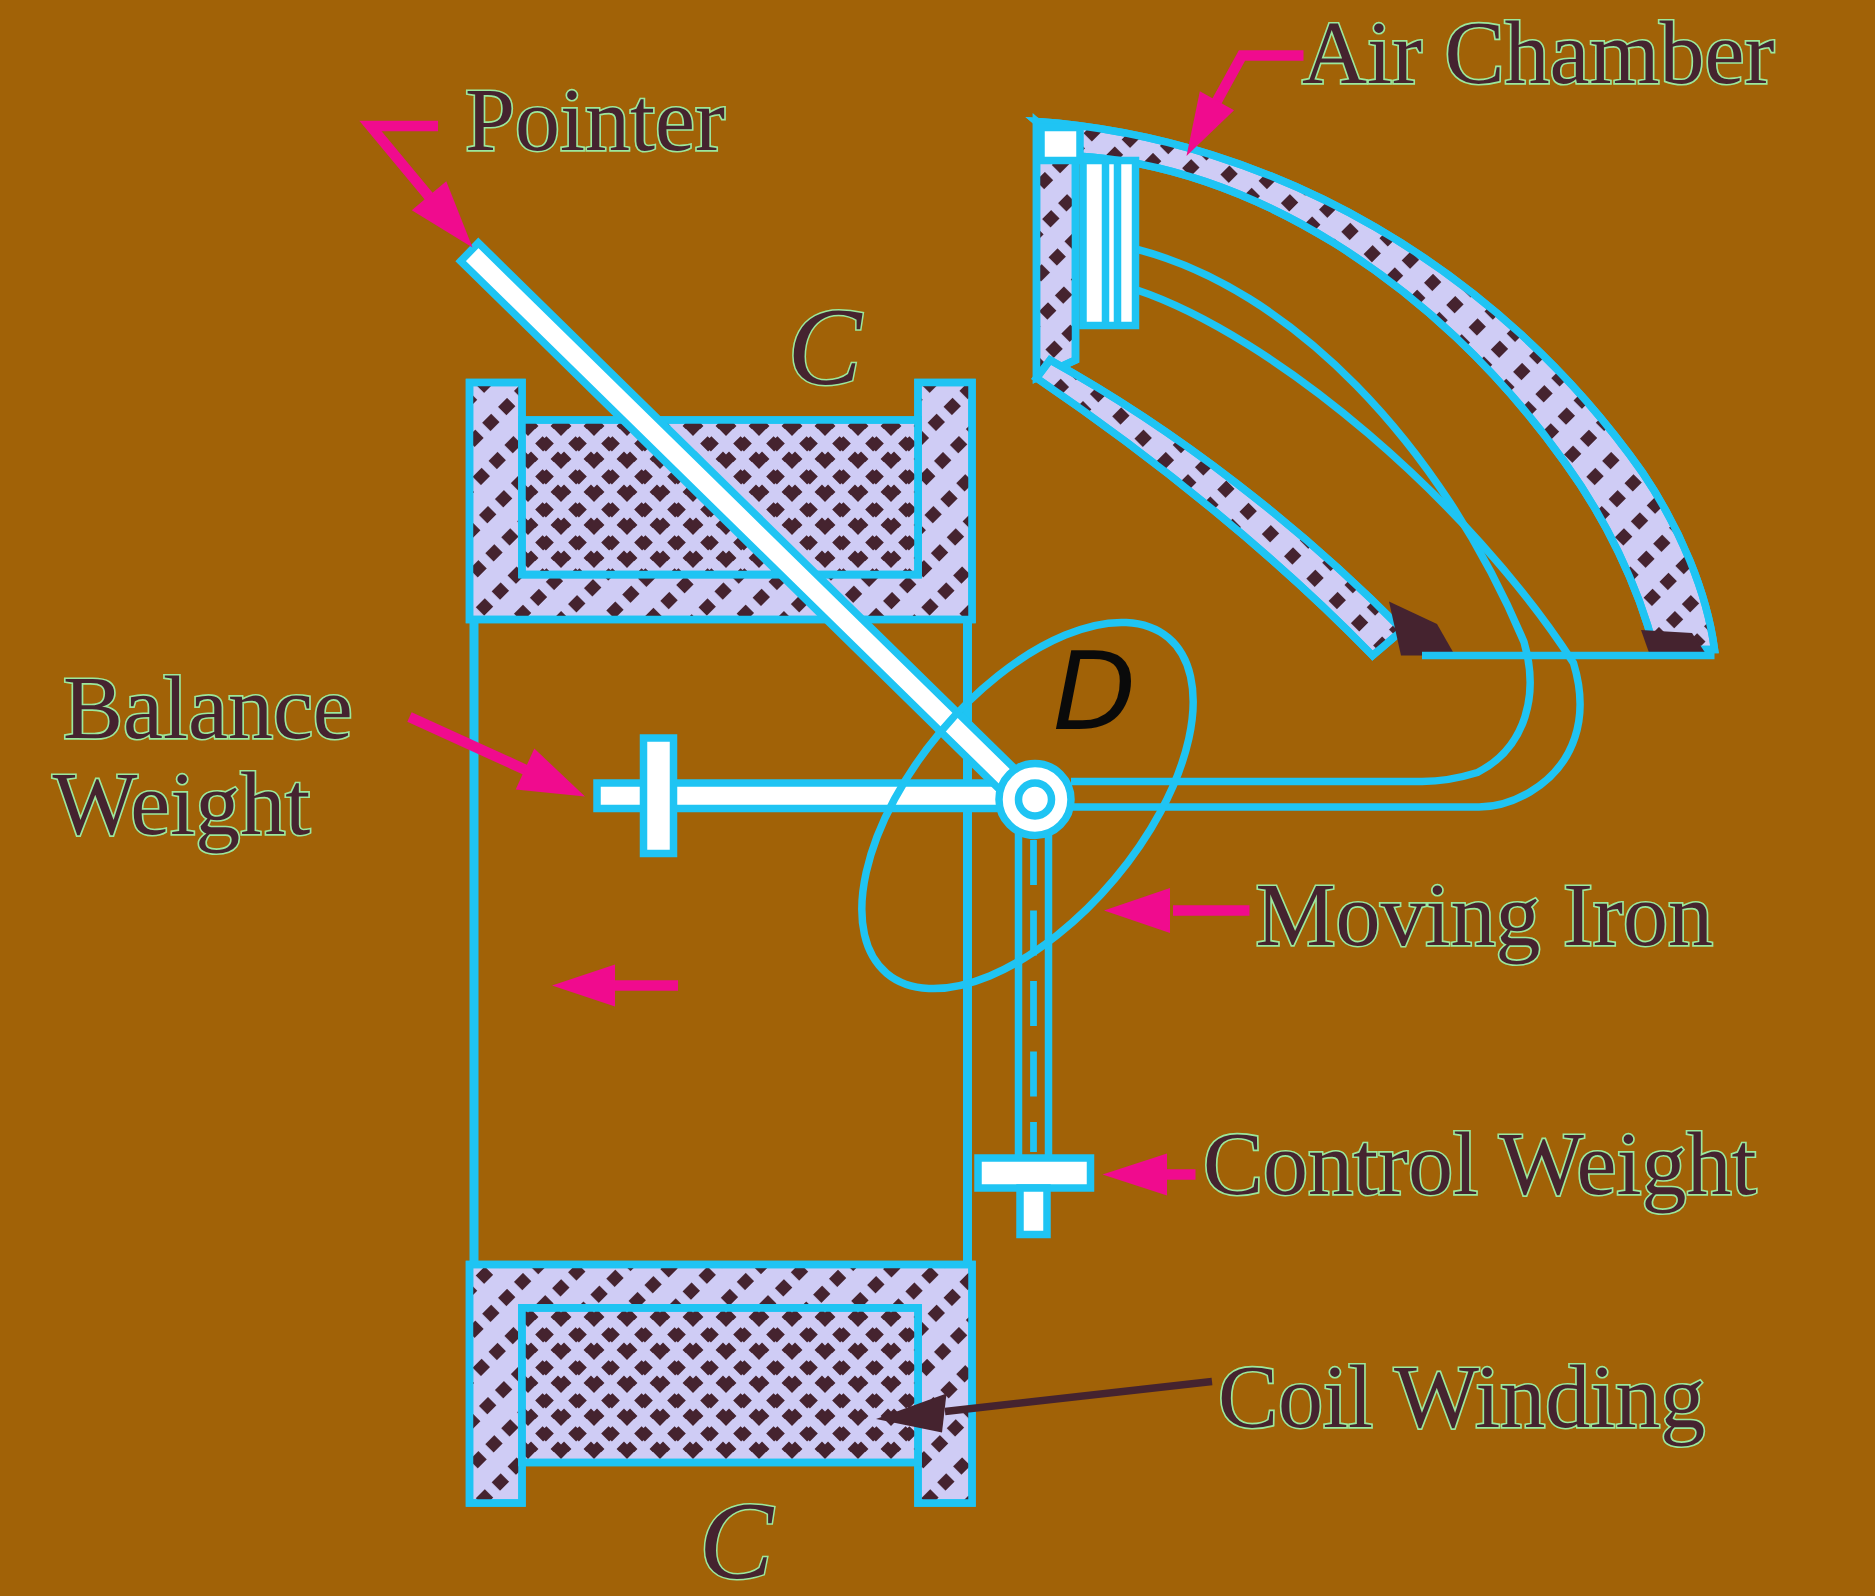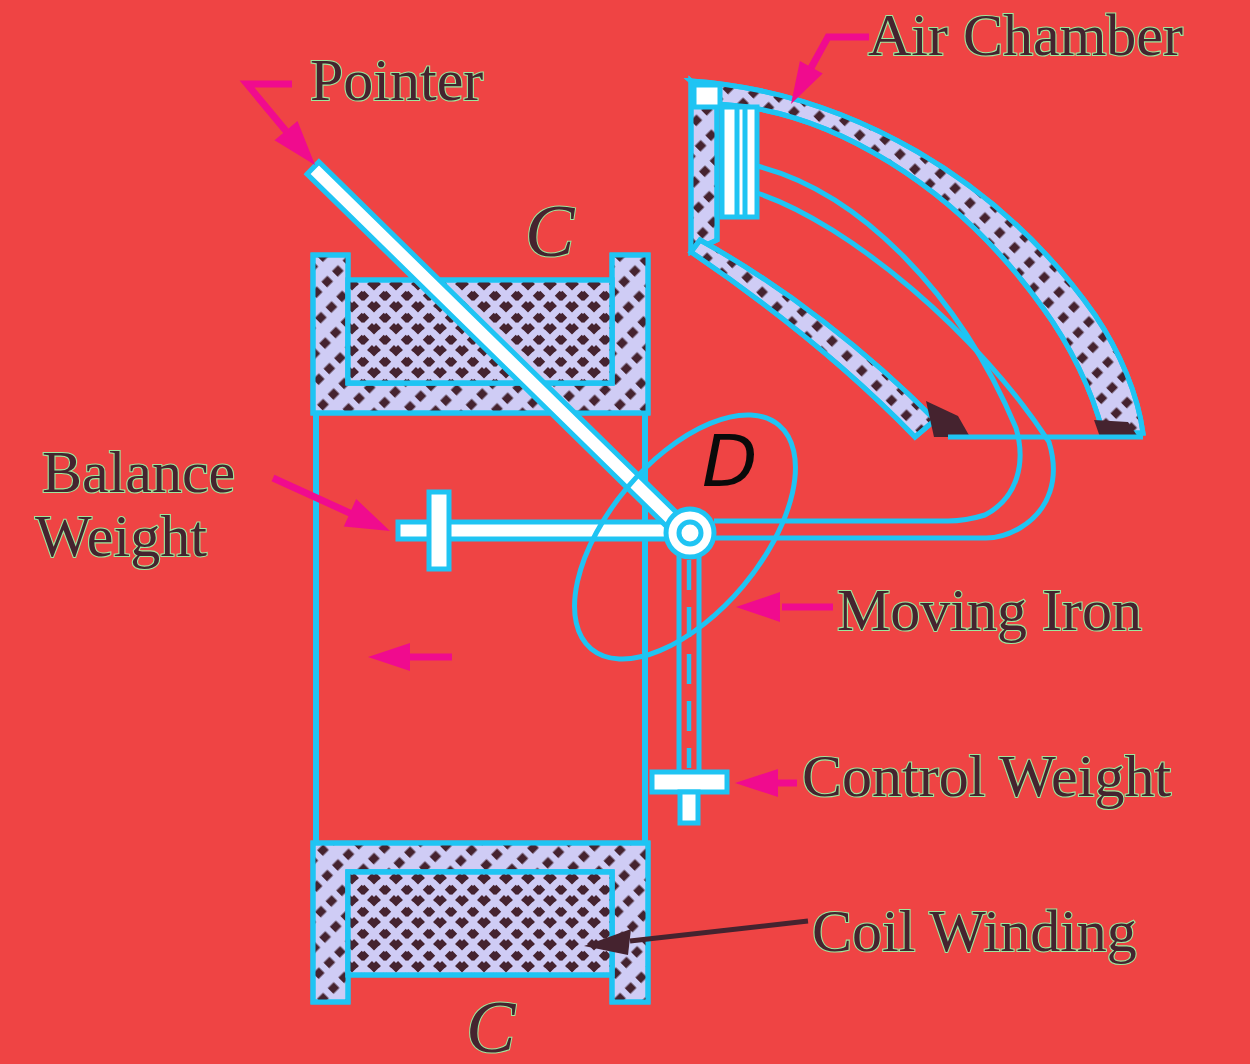--- a/index.html
+++ b/index.html
@@ -4,21 +4,21 @@
 <style>
   :root{
     --line:#1fc4f3;
     --magenta:#f00b8e;
     --dark:#45232f;
     --lav:#cfccf5;
     --halo:#9ce89c;
     --black:#0a0a0a;
   }
   html,body{margin:0;padding:0;background:#fff;}
-  .stage{position:relative;width:1250px;height:1064px;background:#ef4444;overflow:hidden;}
+  .stage{position:relative;width:1250px;height:1064px;background:#a16207;overflow:hidden;}
   svg{display:block;}
   .ln{stroke:var(--line);fill:none;stroke-width:5;}
   .ln6{stroke:var(--line);fill:none;stroke-width:6;}
   .fillw{fill:#ffffff;stroke:var(--line);stroke-width:5;}
   .lav{fill:var(--lav);stroke:var(--line);stroke-width:5;}
   .hatchfill{fill:url(#hatch);stroke:var(--line);stroke-width:5;}
   .crossfill{fill:url(#cross);stroke:var(--line);stroke-width:5;}
   .cap{fill:var(--dark);stroke:none;}
   .mg{stroke:var(--magenta);fill:none;stroke-width:7;stroke-linecap:butt;}
   .mghead{fill:var(--magenta);stroke:none;}

